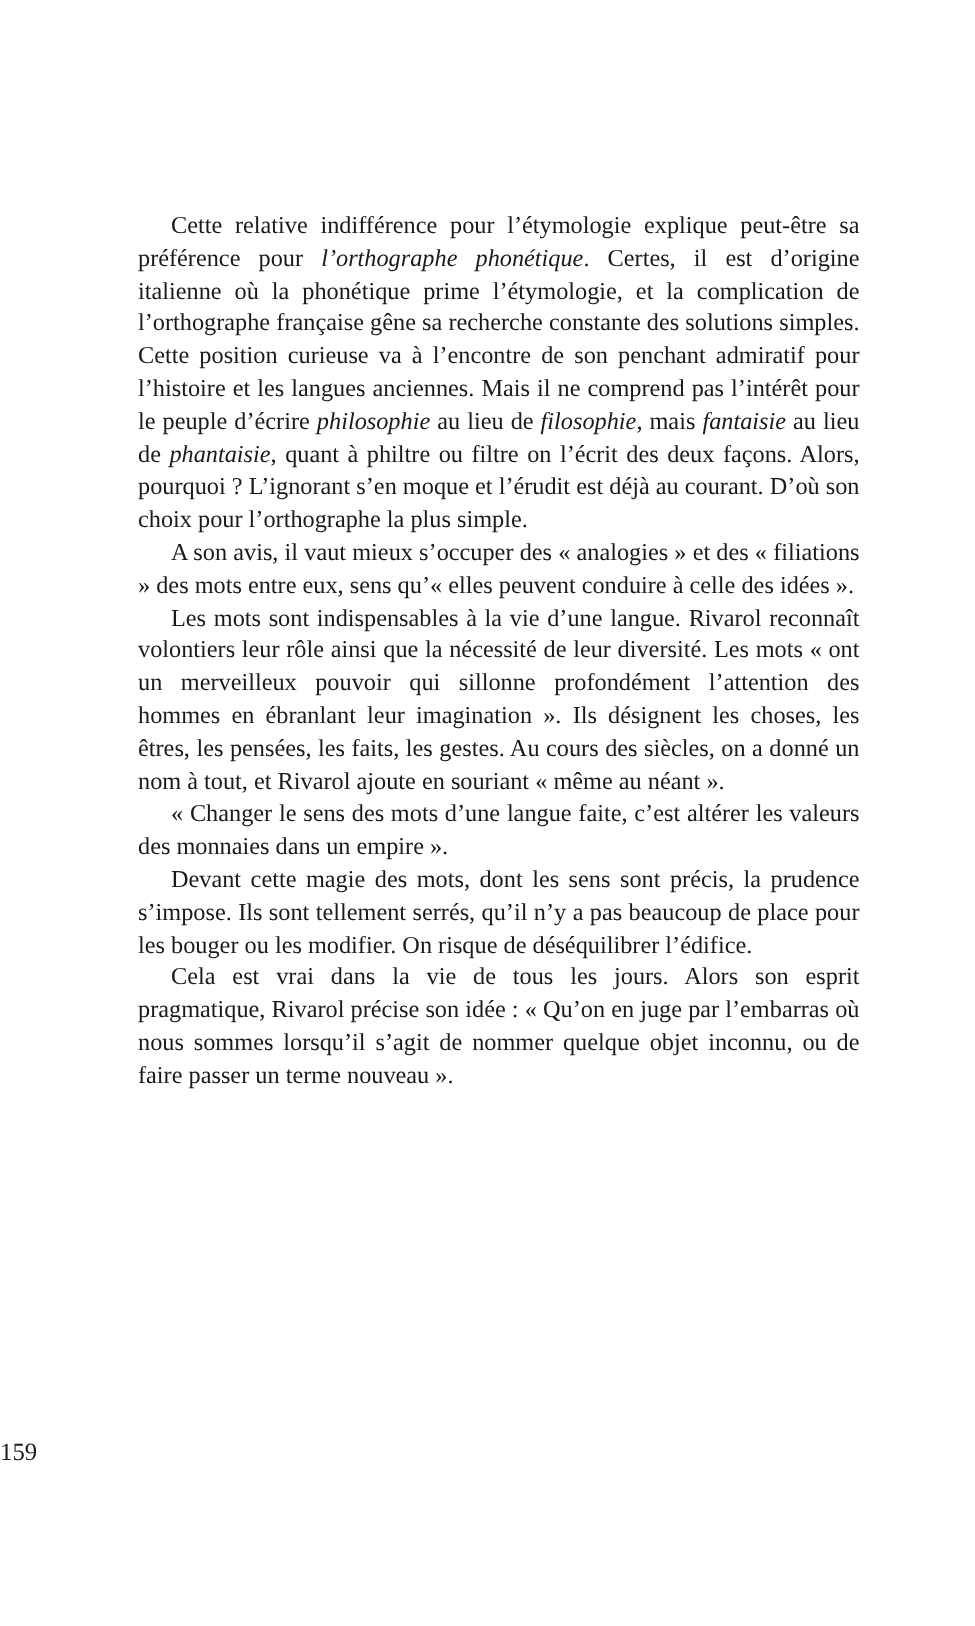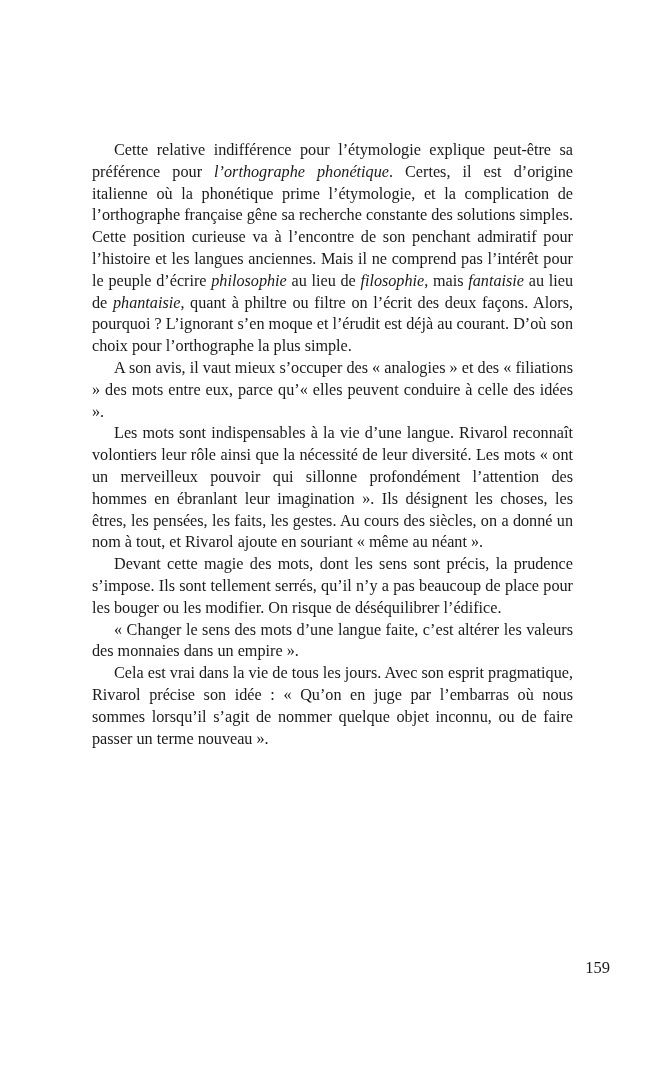--- a/index.html
+++ b/index.html
@@ -7,30 +7,30 @@
     width: 650px; height: 1084px; background: #ffffff; position: relative; overflow: hidden;
     font-family: "Liberation Serif", "DejaVu Serif", serif; color: #1a1a1a;
   }
   .page-body {
     position: absolute; left: 92px; top: 104px; width: 481px;
     font-size: 16.2px; line-height: 21.8px; text-align: justify; hyphens: none; margin-top: 36px;
   }
   .page-body p { margin: 0; text-indent: 22px; }
   .page-body em { font-style: italic; }
   .page-number {
-    position: absolute; left: 0; width: 610px; top: 958px; text-align: right;
+    position: absolute; left: 0; width: 610px; top: 958px; text-align: left;
     font-size: 16.5px;
   }
   sup { font-size: 9px; vertical-align: 5px; }
 </style>
 </head>
 <body>
 
 <div class="page-body">
   <p>Cette relative indifférence pour l’étymologie explique peut-être sa préférence pour <em>l’orthographe phonétique</em>. Certes, il est d’origine italienne où la phonétique prime l’étymologie, et la complication de l’orthographe française gêne sa recherche constante des solutions simples. Cette position curieuse va à l’encontre de son penchant admiratif pour l’histoire et les langues anciennes. Mais il ne comprend pas l’intérêt pour le peuple d’écrire <em>philosophie</em> au lieu de <em>filosophie</em>, mais <em>fantaisie</em> au lieu de <em>phantaisie</em>, quant à philtre ou filtre on l’écrit des deux façons. Alors, pourquoi ? L’ignorant s’en moque et l’érudit est déjà au courant. D’où son choix pour l’orthographe la plus simple.</p>
-  <p>A son avis, il vaut mieux s’occuper des « analogies » et des « filiations » des mots entre eux, parce qu’« elles peuvent conduire à celle des idées ».</p>
+  <p>A son avis, il vaut mieux s’occuper des « analogies » et des « filiations » des mots entre eux, sens qu’« elles peuvent conduire à celle des idées ».</p>
   <p>Les mots sont indispensables à la vie d’une langue. Rivarol reconnaît volontiers leur rôle ainsi que la nécessité de leur diversité. Les mots « ont un merveilleux pouvoir qui sillonne profondément l’attention des hommes en ébranlant leur imagination ». Ils désignent les choses, les êtres, les pensées, les faits, les gestes. Au cours des siècles, on a donné un nom à tout, et Rivarol ajoute en souriant « même au néant ».</p>
+  <p>« Changer le sens des mots d’une langue faite, c’est altérer les valeurs des monnaies dans un empire ».</p>
   <p>Devant cette magie des mots, dont les sens sont précis, la prudence s’impose. Ils sont tellement serrés, qu’il n’y a pas beaucoup de place pour les bouger ou les modifier. On risque de déséquilibrer l’édifice.</p>
-  <p>« Changer le sens des mots d’une langue faite, c’est altérer les valeurs des monnaies dans un empire ».</p>
-  <p>Cela est vrai dans la vie de tous les jours. Avec son esprit pragmatique, Rivarol précise son idée : « Qu’on en juge par l’embarras où nous sommes lorsqu’il s’agit de nommer quelque objet inconnu, ou de faire passer un terme nouveau ».</p>
+  <p>Cela est vrai dans la vie de tous les jours. Alors son esprit pragmatique, Rivarol précise son idée : « Qu’on en juge par l’embarras où nous sommes lorsqu’il s’agit de nommer quelque objet inconnu, ou de faire passer un terme nouveau ».</p>
 </div>
 
 <div class="page-number">159</div>
 
 </body></html>

